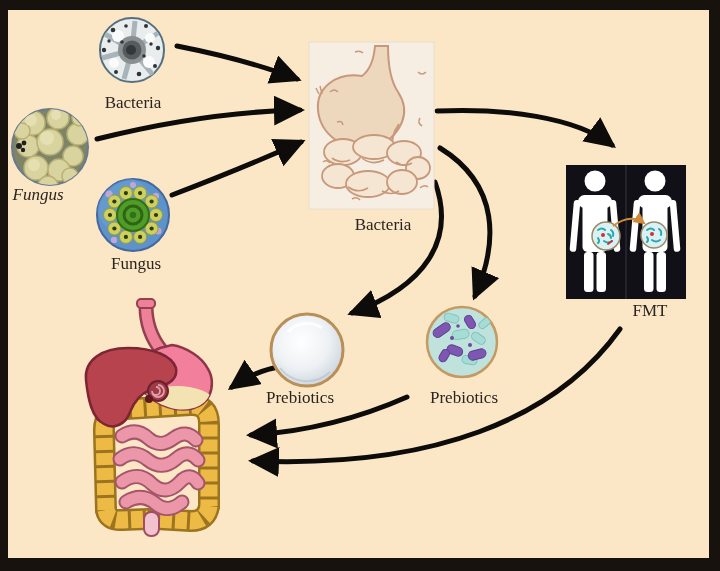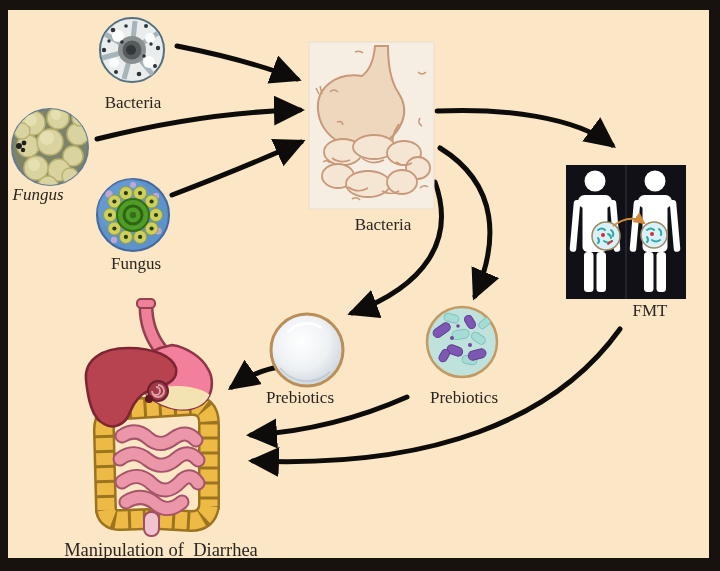--- a/index.html
+++ b/index.html
@@ -331,15 +331,14 @@
       </g>
     </svg>
 
     <div class="lbl" style="left:133px;top:94px;">Bacteria</div>
     <div class="lbl" style="left:38px;top:186px;font-style:italic;">Fungus</div>
     <div class="lbl" style="left:136px;top:255px;">Fungus</div>
     <div class="lbl" style="left:383px;top:216px;">Bacteria</div>
     <div class="lbl" style="left:650px;top:302px;">FMT</div>
     <div class="lbl" style="left:300px;top:389px;">Prebiotics</div>
     <div class="lbl" style="left:464px;top:389px;">Prebiotics</div>
-    <div class="lbl big" style="left:161px;top:541px;">Manipulation of  Diarrhea</div>
   </div>
 </div>
 
 </body></html>

